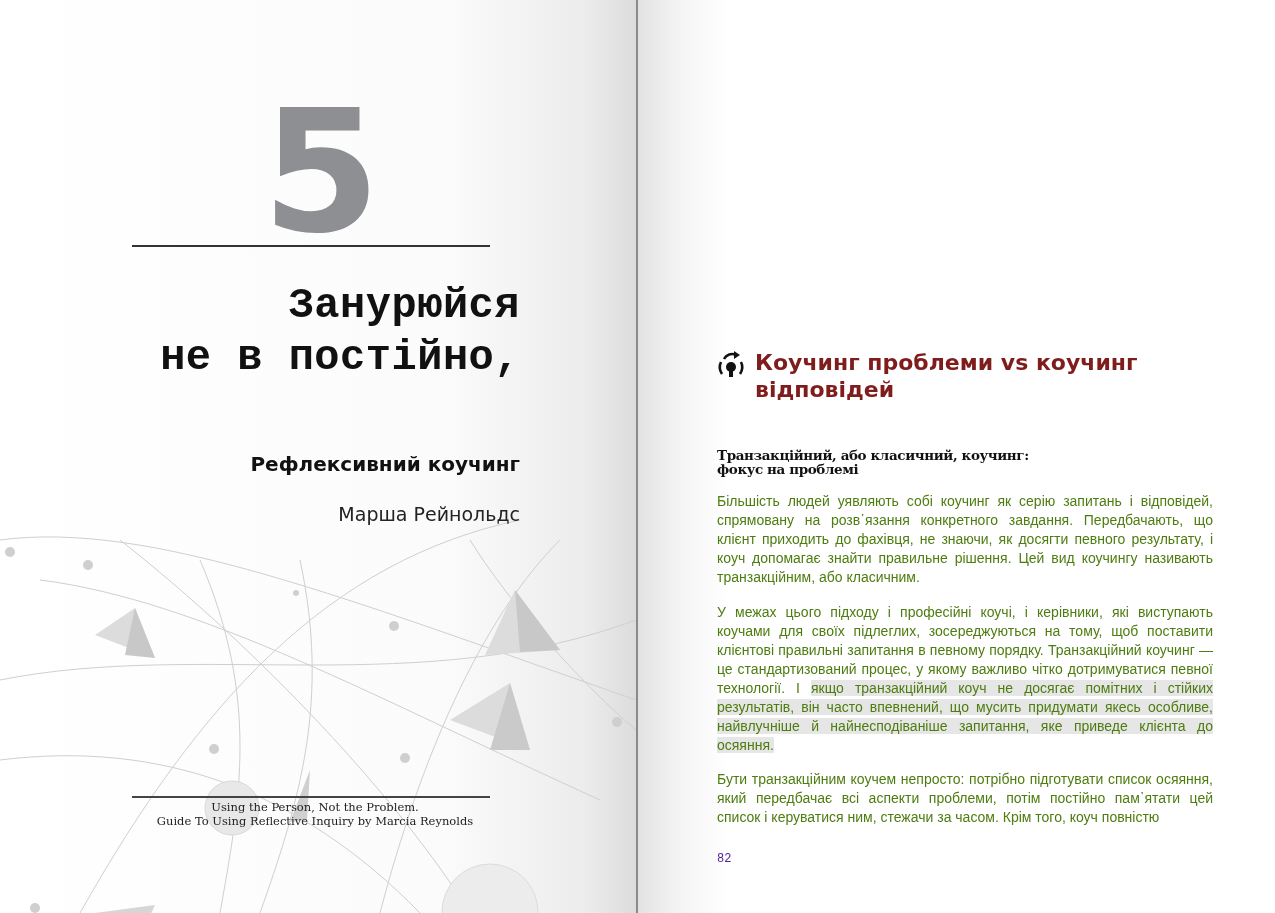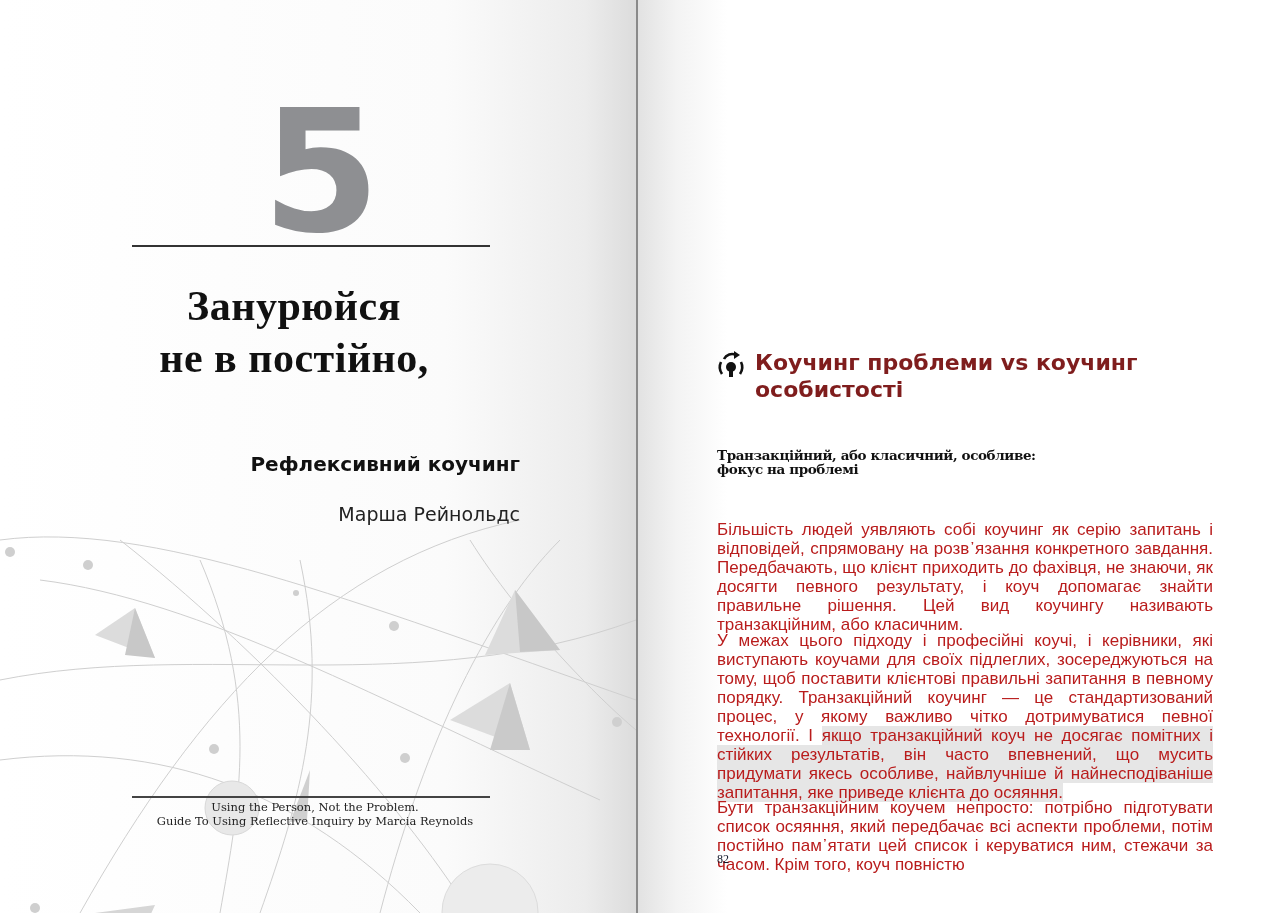--- a/index.html
+++ b/index.html
@@ -8,42 +8,42 @@
   .page-left { position:absolute; left:0; top:0; width:636px; height:913px;
     background: linear-gradient(to right, #ffffff 0%, #fbfbfb 70%, #ececec 92%, #dcdcdc 100%); overflow:hidden; }
   .spine { position:absolute; left:636px; top:0; width:2px; height:913px; background:#8a8a8a; }
   .page-right { position:absolute; left:638px; top:0; width:637px; height:913px;
     background: linear-gradient(to right, #e2e2e2 0%, #f3f3f3 6%, #ffffff 14%, #ffffff 100%); }
   .bg-art { position:absolute; left:0; top:0; width:636px; height:913px; }
 
   .chapter-num { position:absolute; left:262px; top:92px; width:100px; text-align:center;
     font-family:"DejaVu Sans", sans-serif; font-weight:bold; font-size:170px; line-height:160px; color:#8e8f92; letter-spacing:-4px; }
   .rule-top { position:absolute; left:132px; top:245px; width:358px; height:1.5px; background:#333; }
-  .book-title { position:absolute; left:84px; top:280px; width:420px; text-align:center;
-    font-family:Liberation Serif, serif; font-weight:bold; font-size:42px; line-height:52px; color:#111; letter-spacing:0.5px; }
+  .book-title { position:absolute; left:100px; top:280px; width:420px; text-align:right;
+    font-family:Liberation Mono, monospace; font-weight:bold; font-size:42px; line-height:52px; color:#111; letter-spacing:0.5px; }
   .book-subtitle { position:absolute; left:100px; top:452px; width:420px; text-align:right;
     font-family:"DejaVu Sans", sans-serif; font-weight:bold; font-size:20px; color:#111; }
   .book-author { position:absolute; left:100px; top:503px; width:420px; text-align:right;
     font-family:"DejaVu Sans", sans-serif; font-size:19px; color:#222; }
   .rule-bottom { position:absolute; left:132px; top:796px; width:358px; height:1.5px; background:#444; }
   .orig-title { position:absolute; left:120px; top:800px; width:390px; text-align:center;
     font-family:"DejaVu Serif", serif; font-size:11.5px; line-height:14px; color:#222; }
 
   .section-icon { position:absolute; left:716px; top:350px; width:30px; height:30px; }
   .section-title { position:absolute; left:755px; top:349px; width:460px;
     font-family:"DejaVu Sans", sans-serif; font-size:22px; line-height:27px; color:#7f1d1d; font-weight:600; }
   .subhead { position:absolute; left:717px; top:448px; width:480px;
     font-family:"DejaVu Serif", serif; font-weight:bold; font-size:13.5px; line-height:14px; color:#111; letter-spacing:-0.4px; }
   .para { position:absolute; left:717px; width:496px;
-    font-family:"Liberation Sans", sans-serif; font-size:17px; line-height:19px; color:#b91c1c; text-align:justify;margin-top:28px; }
+    font-family:"Liberation Sans", sans-serif; font-size:14px; line-height:19px; color:#4d7c0f; text-align:justify; }
   .p1 { top:492px; }
   .p2 { top:603px; }
   .p3 { top:770px; }
   .hl { background:#e6e6e6; }
-  .page-number { position:absolute; left:717px; top:852px; font-family:Liberation Serif, serif; font-size:12px; color:#0f172a;text-align:center; }
+  .page-number { position:absolute; left:717px; top:852px; font-family:Liberation Mono, monospace; font-size:12px; color:#4c1d95;text-align:center; }
 </style>
 </head>
 <body>
 
 <div class="spread">
 
   <div class="page-left">
     <svg class="bg-art" viewBox="0 0 636 913">
       <g fill="none" stroke="#cfcfcf" stroke-width="1">
         <path d="M0 540 C150 520 350 600 636 700"></path>
@@ -105,25 +105,25 @@
   <svg class="section-icon" viewBox="0 0 30 30">
     <path d="M8 9 A9 9 0 0 1 20 5" fill="none" stroke="#111" stroke-width="2.6"></path>
     <polygon points="18,1 24,5 18,9" fill="#111"></polygon>
     <path d="M5 12 Q2 18 6 24" fill="none" stroke="#111" stroke-width="2.6"></path>
     <path d="M25 12 Q28 18 24 24" fill="none" stroke="#111" stroke-width="2.6"></path>
     <circle cx="15" cy="17" r="5" fill="#111"></circle>
     <rect x="13" y="21" width="4" height="6" fill="#111"></rect>
   </svg>
   <div class="section-title">
     <div>Коучинг проблеми vs коучинг</div>
-    <div>особистості</div>
+    <div>відповідей</div>
   </div>
 
   <div class="subhead">
-    <div>Транзакційний, або класичний, особливе:</div>
+    <div>Транзакційний, або класичний, коучинг:</div>
     <div>фокус на проблемі</div>
   </div>
 
   <div class="para p1">Більшість людей уявляють собі коучинг як серію запитань і відповідей, спрямовану на розв᾽язання конкретного завдання. Передбачають, що клієнт приходить до фахівця, не знаючи, як досягти певного результату, і коуч допомагає знайти правильне рішення. Цей вид коучингу називають транзакційним, або класичним.</div>
   <div class="para p2"><span>У межах цього підходу і професійні коучі, і керівники, які виступають коучами для своїх підлеглих, зосереджуються на тому, щоб поставити клієнтові правильні запитання в певному порядку. Транзакційний коучинг — це стандартизований процес, у якому важливо чітко дотримуватися певної технології. І </span><span class="hl">якщо транзакційний коуч не досягає помітних і стійких результатів, він часто впевнений, що мусить придумати якесь особливе, найвлучніше й найнесподіваніше запитання, яке приведе клієнта до осяяння.</span></div>
   <div class="para p3">Бути транзакційним коучем непросто: потрібно підготувати список осяяння, який передбачає всі аспекти проблеми, потім постійно пам᾽ятати цей список і керуватися ним, стежачи за часом. Крім того, коуч повністю</div>
 
   <div class="page-number">82</div>
 </div>
 

